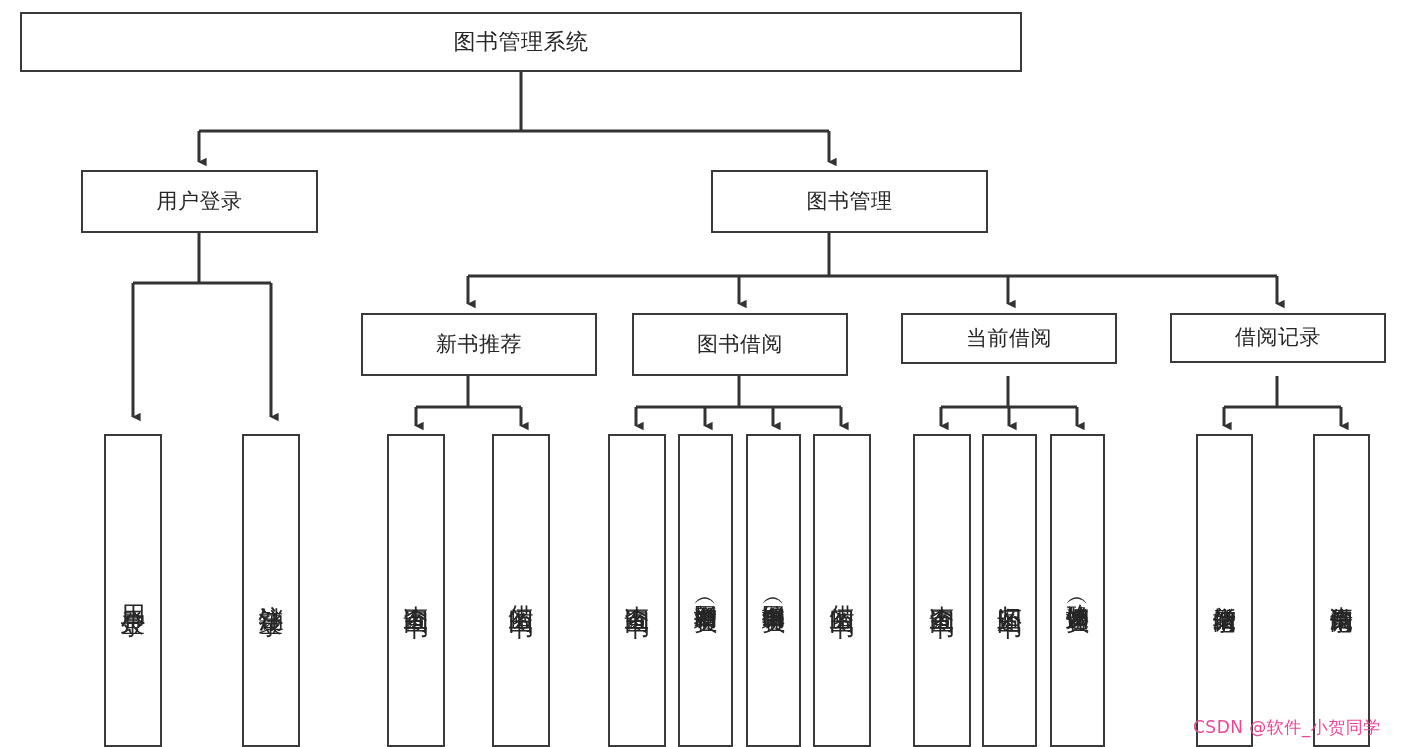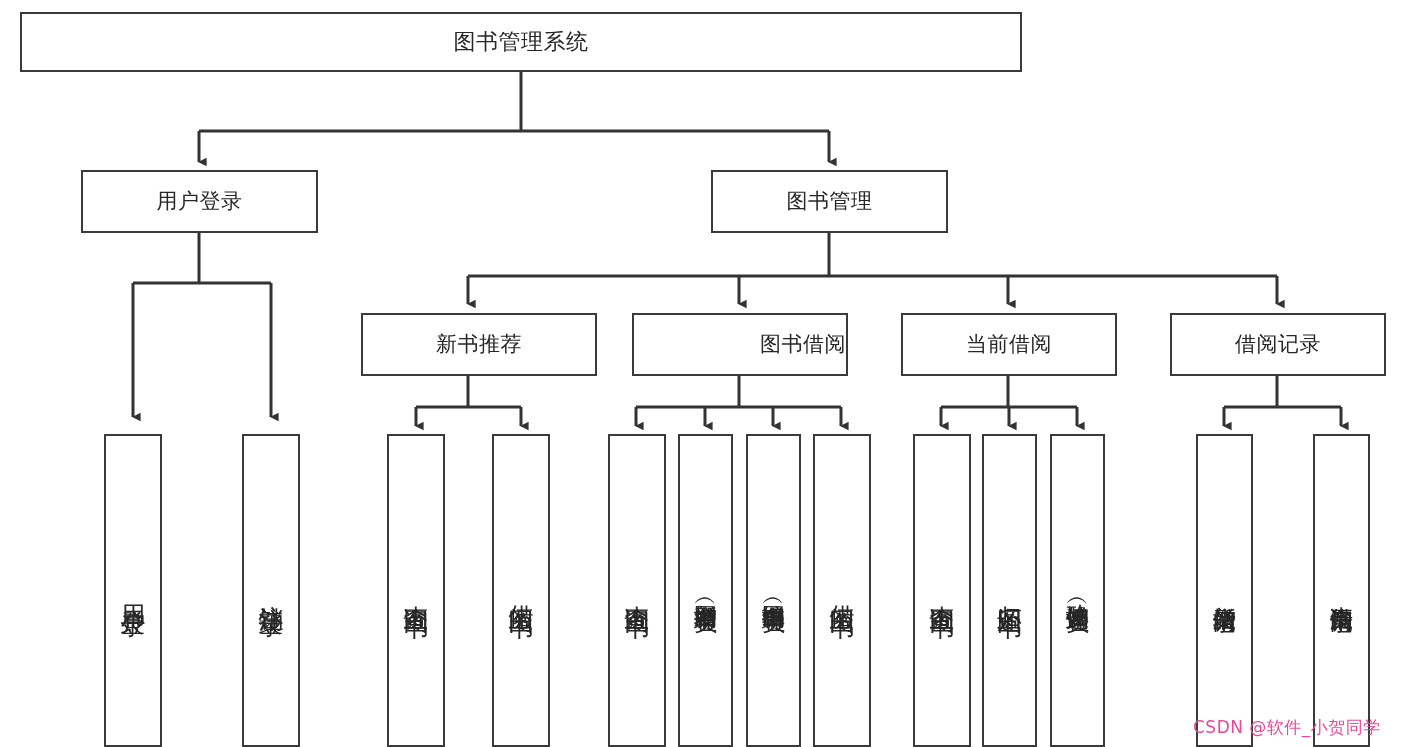--- a/index.html
+++ b/index.html
@@ -135,34 +135,34 @@
     </g>
   </svg>
 
   <div class="node node-h node-root" style="left:20px; top:12px; width:1002px; height:60px;">
     <span class="label">图书管理系统</span>
   </div>
 
   <div class="node node-h" style="left:81px; top:170px; width:237px; height:63px;">
     <span class="label">用户登录</span>
   </div>
-  <div class="node node-h" style="left:711px; top:170px; width:237px; height:63px;">
+  <div class="node node-h" style="left:711px; top:170px; width:277px; height:63px;">
     <span class="label">图书管理</span>
   </div>
 
   <div class="node node-h" style="left:361px; top:313px; width:236px; height:63px;">
     <span class="label">新书推荐</span>
   </div>
-  <div class="node node-h" style="left:632px; top:313px; width:216px; height:63px;justify-content:flex-end;">
+  <div class="node node-h" style="left:632px; top:313px; width:216px; height:63px;">
     <span class="label">图书借阅</span>
   </div>
-  <div class="node node-h" style="left:901px; top:313px; width:216px; height:63px;">
+  <div class="node node-h" style="left:901px; top:313px; width:216px; height:51px;">
     <span class="label">当前借阅</span>
   </div>
-  <div class="node node-h" style="left:1170px; top:313px; width:216px; height:63px;">
+  <div class="node node-h" style="left:1170px; top:313px; width:216px; height:50px;">
     <span class="label">借阅记录</span>
   </div>
 
   <div class="node node-v" style="left:104px; top:434px; width:58px; height:313px;">
     <span class="label">用户登录</span>
   </div>
   <div class="node node-v" style="left:242px; top:434px; width:58px; height:313px;">
     <span class="label">注销登录</span>
   </div>
 

